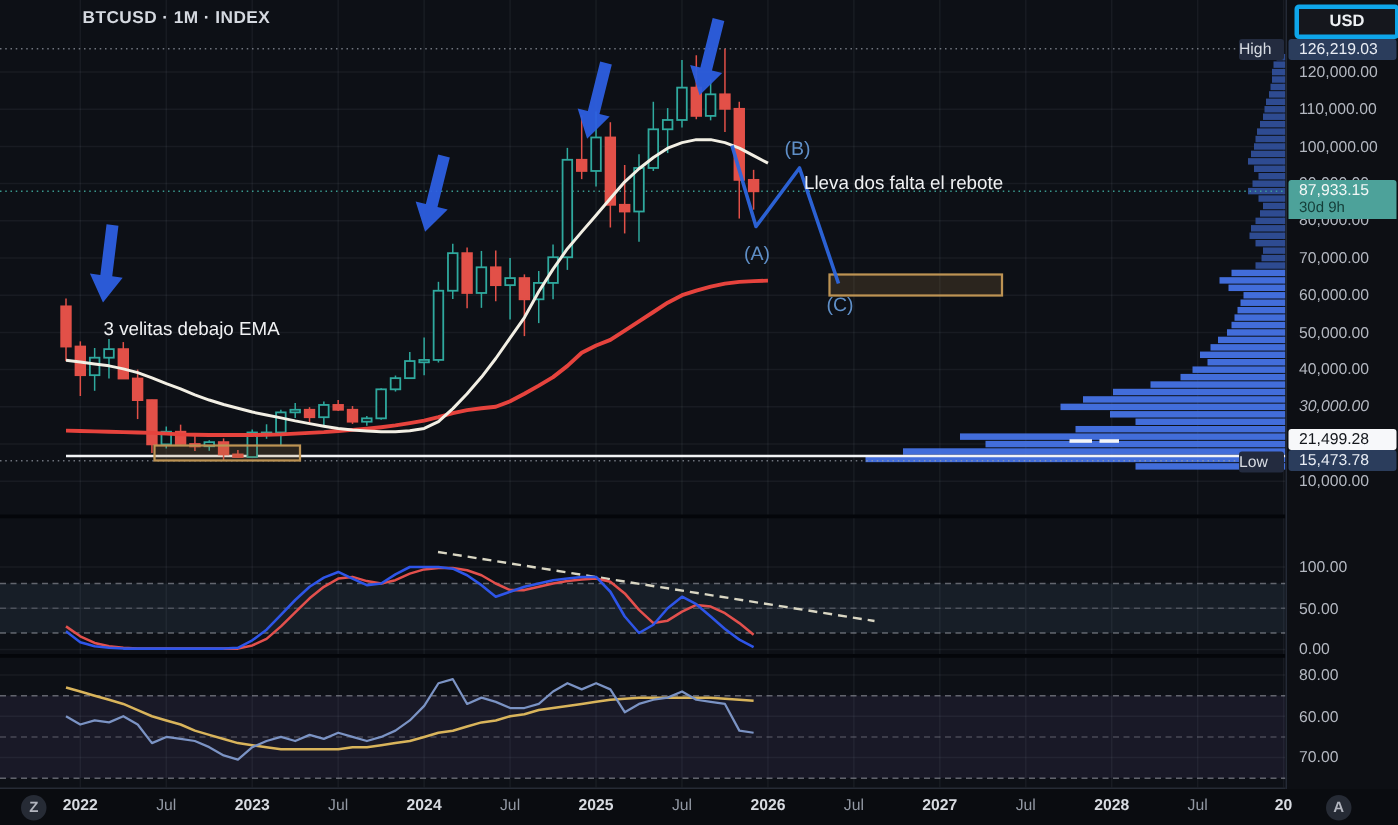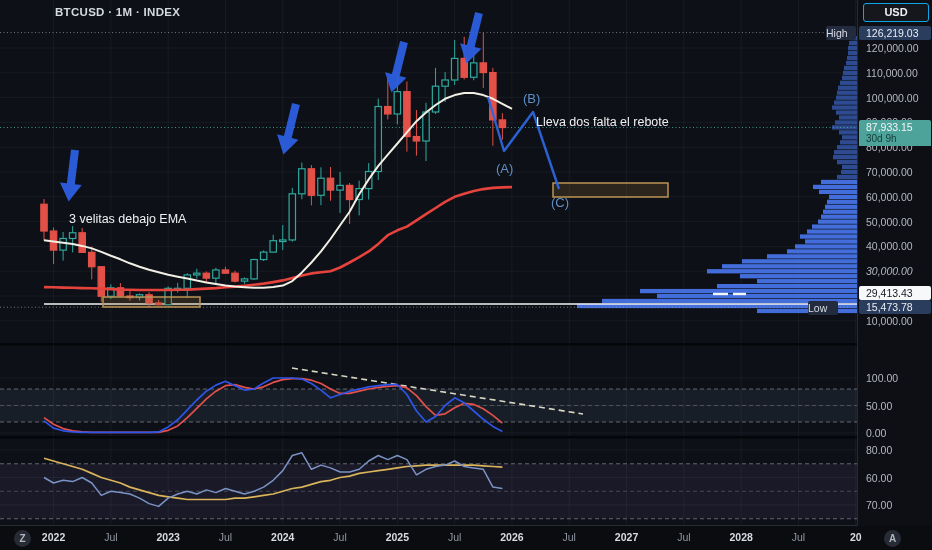--- a/index.html
+++ b/index.html
@@ -6,21 +6,21 @@
   #app{position:relative;width:932px;height:550px;background:#0d1016;overflow:hidden;
        font-family:"Liberation Sans", sans-serif; -webkit-font-smoothing:antialiased;}
   .abs{position:absolute;}
   #chart-svg{position:absolute;left:0;top:0;}
   #symbol-title{left:55px;top:6px;font-size:11.5px;font-weight:700;color:#d5d9e0;letter-spacing:.3px;}
   .note{color:#f0f1f3;font-size:12.5px;font-weight:400;white-space:nowrap;}
   .wave{color:#5f8fc7;font-size:13px;font-weight:400;}
   #scale-col{left:857px;top:0;width:75px;height:550px;background:#0d0f14;border-left:1px solid #242a36;box-sizing:border-box;}
   .tick{position:absolute;left:8px;height:12px;line-height:12px;font-size:10.5px;color:#b4b8c1;white-space:nowrap;}
   .badge{position:absolute;left:1px;width:72px;height:14px;line-height:14px;font-size:10.5px;text-align:left;padding-left:7px;box-sizing:border-box;border-radius:2px;white-space:nowrap;}
-  #usd-button{position:absolute;left:5px;top:3px;width:64px;height:17px;line-height:17px;background:#15171d;border:1px solid #0ea5e9;border-radius:3px;color:#eef0f3;font-size:11px;font-weight:700;text-align:center;cursor:pointer;}
+  #usd-button{position:absolute;left:5px;top:3px;width:64px;height:17px;line-height:17px;background:#15171d;border:3px solid #0ea5e9;border-radius:3px;color:#eef0f3;font-size:11px;font-weight:700;text-align:center;cursor:pointer;}
   .side-badge{position:absolute;width:30px;height:14px;line-height:14px;background:#232b3f;color:#d8dce3;font-size:10.5px;text-align:left;border-radius:2px;}
   #time-axis{left:0;top:526px;width:932px;height:24px;background:#0a0c10;}
   .tlabel{position:absolute;top:5px;height:13px;line-height:13px;font-size:10.5px;transform:translateX(-50%);white-space:nowrap;}
   .tmajor{color:#d8dbe1;font-weight:700;}
   .tminor{color:#9298a3;}
   .round-btn{position:absolute;width:17px;height:17px;border-radius:50%;background:#262b35;color:#b2b5be;
              font-size:10px;font-weight:700;text-align:center;line-height:17px;cursor:pointer;}
 </style>
 </head>
 <body>
@@ -256,21 +256,21 @@
 
   <div id="symbol-title" class="abs">BTCUSD · 1M · INDEX</div>
 
   <div class="abs note" style="left:69px;top:212px;">3 velitas debajo EMA</div>
   <div class="abs note" style="left:536px;top:115px;">Lleva dos falta el rebote</div>
   <div class="abs wave" style="left:496px;top:161px;">(A)</div>
   <div class="abs wave" style="left:523px;top:91px;">(B)</div>
   <div class="abs wave" style="left:551px;top:195px;">(C)</div>
 
   <div class="abs side-badge" style="left:826px;top:26px;">High</div>
-  <div class="abs side-badge" style="left:808px;top:301px;">Low</div>
+  <div class="abs side-badge" style="left:826px;top:301px;">Low</div>
 
   <div id="scale-col" class="abs">
     <div id="usd-button">USD</div>
     <div id="scale-ticks">
         <span class="tick" style="top: 42px;">120,000.00</span>
         <span class="tick" style="top: 66.8px;">110,000.00</span>
         <span class="tick" style="top: 91.6px;">100,000.00</span>
         <span class="tick" style="top: 116.4px;">90,000.00</span>
         <span class="tick" style="top: 141.2px;">80,000.00</span>
         <span class="tick" style="top: 166px;">70,000.00</span>
@@ -281,21 +281,21 @@
         <span class="tick" style="top: 314.8px;">10,000.00</span>
         <span class="tick" style="top: 372px;">100.00</span>
         <span class="tick" style="top: 399.5px;">50.00</span>
         <span class="tick" style="top: 427px;">0.00</span>
         <span class="tick" style="top: 444px;">80.00</span>
         <span class="tick" style="top: 471.5px;">60.00</span>
         <span class="tick" style="top: 499px;">70.00</span>
       </div>
     <div class="badge" style="top:26px;background:#2b3d5c;color:#e9edf4;">126,219.03</div>
 
-    <div class="badge" style="top:286px;background:#f7f8fa;color:#14171c;">29,413.43</div>
+    <div class="badge" style="top:286px;background:#f7f8fa;color:#14171c;">21,499.28</div>
     <div class="badge" style="top:300px;background:#2b3d5c;color:#e9edf4;">15,473.78</div>
   <div class="badge" style="top:120px;height:26px;background:#4da29a;border-radius:2px 2px 0 0;">
       <div style="height:13px;line-height:14px;color:#f3f7f6;font-weight:400;">87,933.15</div>
       <div style="height:12px;line-height:11px;color:#143d38;font-size:10px;">30d 9h</div>
     </div>
     </div>
 
   <div id="time-axis" class="abs">
       <span class="tlabel tmajor" style="left: 53.55px;">2022</span>
       <span class="tlabel tminor" style="left: 110.85px;">Jul</span>

